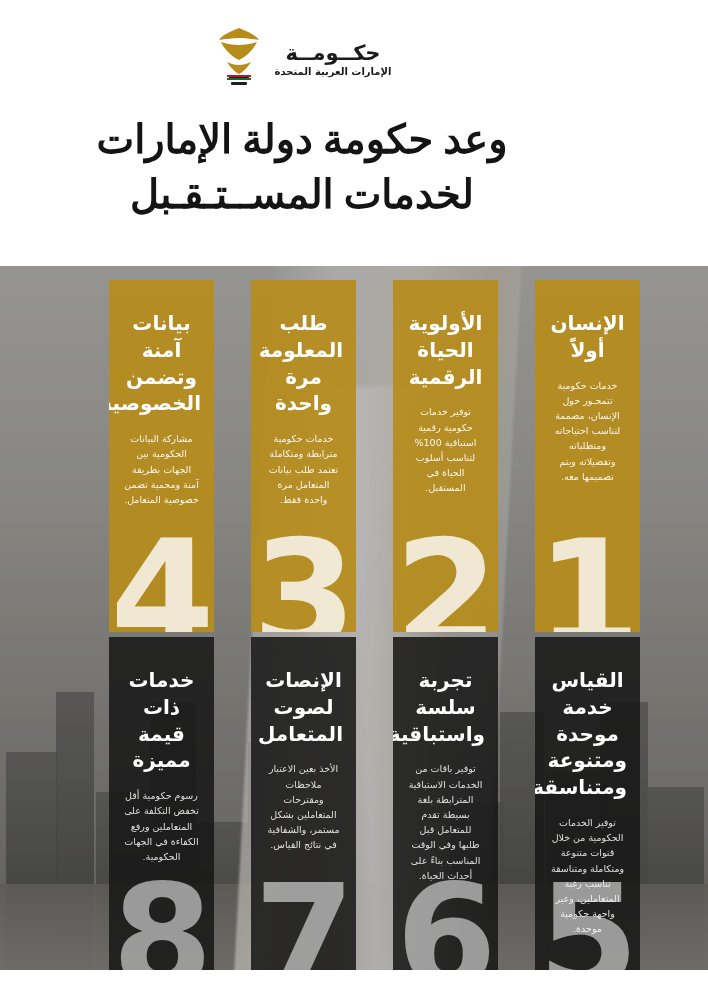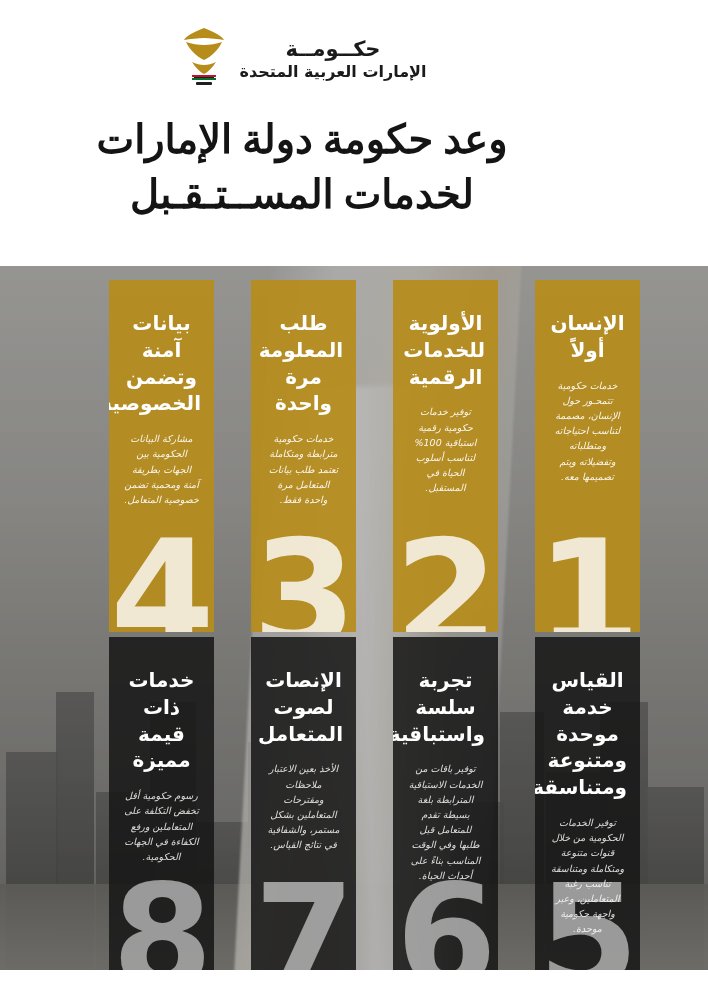--- a/index.html
+++ b/index.html
@@ -52,21 +52,21 @@
     direction: rtl;
     line-height: 1.25;
   }
   .emblem-text .l1 {
     font-size: 21px;
     font-weight: bold;
     color: #1a1a1a;
     letter-spacing: 1px;
   }
   .emblem-text .l2 {
-    font-size: 16px;
+    font-size: 10px;
     font-weight: bold;
     color: #1a1a1a;
   }
 
   .main-title {
     margin-top: 22px;
     text-align: center;
     direction: rtl;
     color: #141414;
     font-weight: bold;
@@ -177,21 +177,20 @@
   }
   .card.dark .c-title { color: #ffffff; }
 
   .card .c-desc {
     margin-top: 14px;
     color: rgba(255,255,255,.93);
     font-size: 9.5px;
     line-height: 1.6;
     font-weight: normal;
     padding: 0 2px;
-    font-style: italic;
   }
   .card.dark .c-desc { color: rgba(255,255,255,.85); }
 
   .card .c-num {
     position: absolute;
     left: 0; right: 0;
     bottom: -38px;
     text-align: center;
     font-size: 150px;
     line-height: 1;
@@ -243,21 +242,21 @@
 
   <div class="grid">
 
     <div class="card gold">
       <div class="c-title">الإنسان أولاً</div>
       <div class="c-desc">خدمات حكومية تتمحـور حول الإنسان، مصممة لتناسب احتياجاته ومتطلباته وتفضيلاته ويتم تصميمها معه.</div>
       <div class="c-num">1</div>
     </div>
 
     <div class="card gold">
-      <div class="c-title">الأولوية للخدمات الرقمية</div>
+      <div class="c-title">الأولوية الحياة الرقمية</div>
       <div class="c-desc">توفير خدمات حكومية رقمية استباقية 100% لتناسب أسلوب الحياة في المستقبل.</div>
       <div class="c-num">2</div>
     </div>
 
     <div class="card gold">
       <div class="c-title">طلب المعلومة مرة واحدة</div>
       <div class="c-desc">خدمات حكومية مترابطة ومتكاملة تعتمد طلب بيانات المتعامل مرة واحدة فقط.</div>
       <div class="c-num">3</div>
     </div>
 

